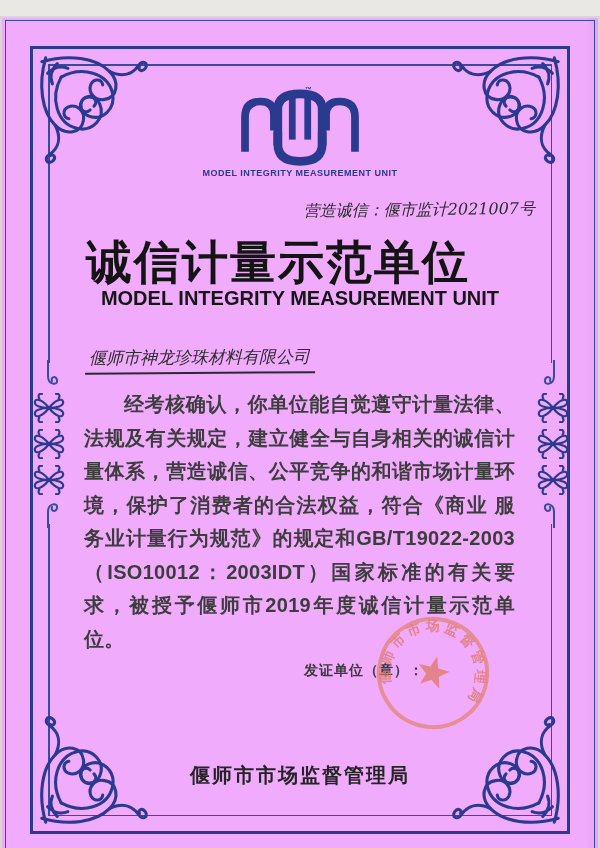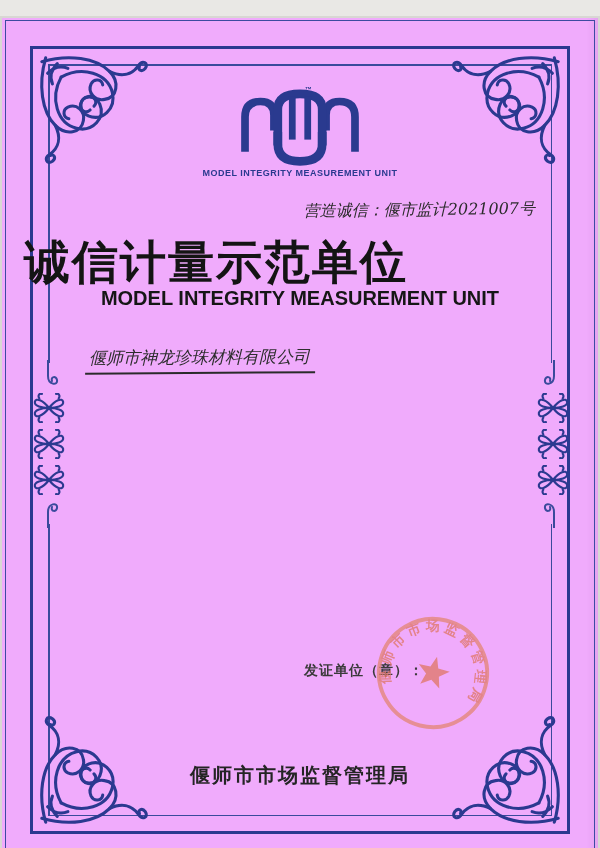--- a/index.html
+++ b/index.html
@@ -28,23 +28,23 @@
     position:absolute;left:150px;top:152px;width:300px;text-align:center;
     font-size:9px;font-weight:700;letter-spacing:.5px;color:#2a3a8f;
   }
   
   .cert-no{
     position:absolute;left:290px;top:184px;width:245px;text-align:right;
     font-family:"DejaVu Serif",serif;font-style:italic;
     font-size:16px;color:#2c2c2c;transform:rotate(-.6deg);white-space:nowrap;
   }
   .title-zh{
-    position:absolute;left:0;top:216px;width:556px;
+    position:absolute;left:0;top:216px;width:556px;text-align:center;
     font-family:"Liberation Serif",serif;font-weight:900;
-    font-size:46px;letter-spacing:2px;color:#141414;white-space:nowrap;padding-left:24px;
+    font-size:46px;letter-spacing:2px;color:#141414;white-space:nowrap;
   }
   .title-en{
     position:absolute;left:0;top:271px;width:600px;text-align:center;
     font-weight:800;font-size:20px;letter-spacing:0;color:#161616;white-space:nowrap;
   }
   .company{
     position:absolute;left:85px;top:326px;width:230px;height:32px;
     border-bottom:2px solid #2b2b2b;
     font-family:"DejaVu Serif",serif;font-style:italic;
     font-size:17px;color:#2e2e2e;padding-left:4px;
@@ -170,20 +170,21 @@
   <div class="logo-tm">™</div>
   <div class="logo-caption">MODEL INTEGRITY MEASUREMENT UNIT</div>
 
   <div class="cert-no"><span>营造诚信：</span><span>偃市监计2021007号</span></div>
 
   <div class="title-zh">诚信计量示范单位</div>
   <div class="title-en">MODEL INTEGRITY MEASUREMENT UNIT</div>
 
   <div class="company">偃师市神龙珍珠材料有限公司</div>
 
+  <div class="body-text">经考核确认，你单位能自觉遵守计量法律、法规及有关规定，建立健全与自身相关的诚信计量体系，营造诚信、公平竞争的和谐市场计量环境，保护了消费者的合法权益，符合《商业 服务业计量行为规范》的规定和GB/T19022-2003（ISO10012：2003IDT）国家标准的有关要求，被授予偃师市2019年度诚信计量示范单位。</div>
 
   <div class="issuer">发证单位（章）：</div>
 
   <svg class="seal" viewBox="0 0 120 120">
     <circle cx="60" cy="60" r="55" fill="none" stroke="#e4887c" stroke-width="4"></circle>
     <polygon fill="#e07a6e" points="60,43 64.1,54.3 76.2,54.7 66.7,62.2 70,73.8 60,67 50,73.8 53.3,62.2 43.8,54.7 55.9,54.3"></polygon>
     <path id="sealArc" d="M24 86 A44 44 0 1 1 96 86" fill="none"></path>
     <text font-size="14" fill="#e07a6e" letter-spacing="4" font-weight="700">
       <textPath href="#sealArc" startOffset="50%" text-anchor="middle">偃师市市场监督管理局</textPath>
     </text>

